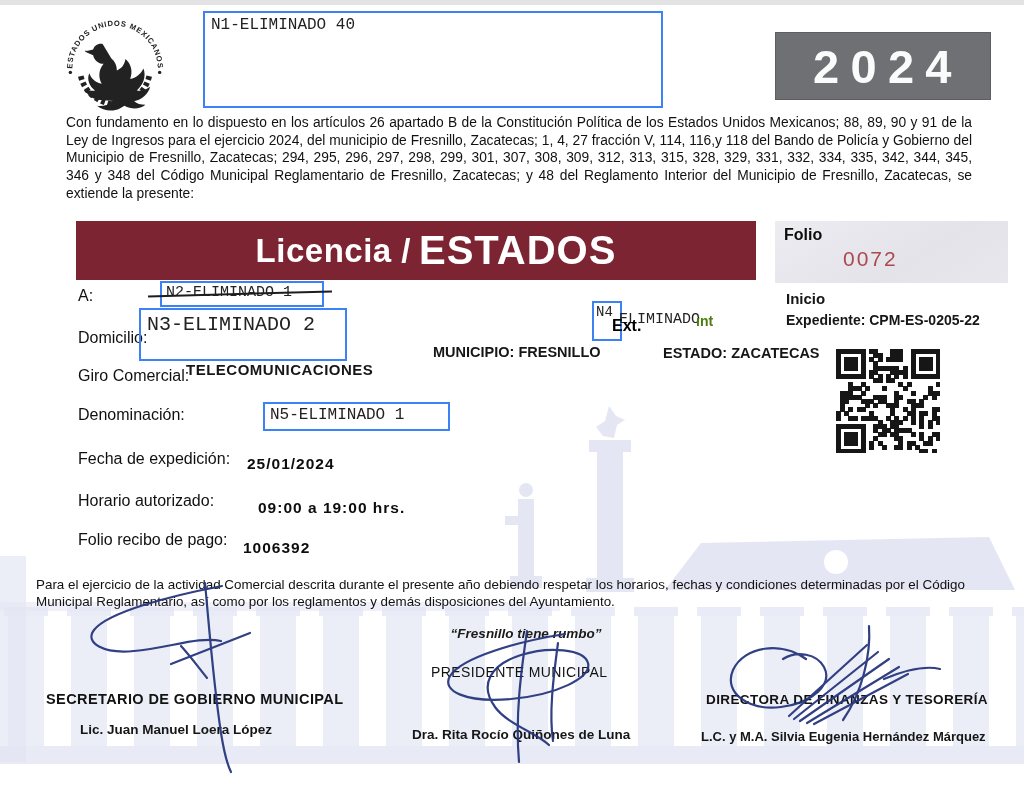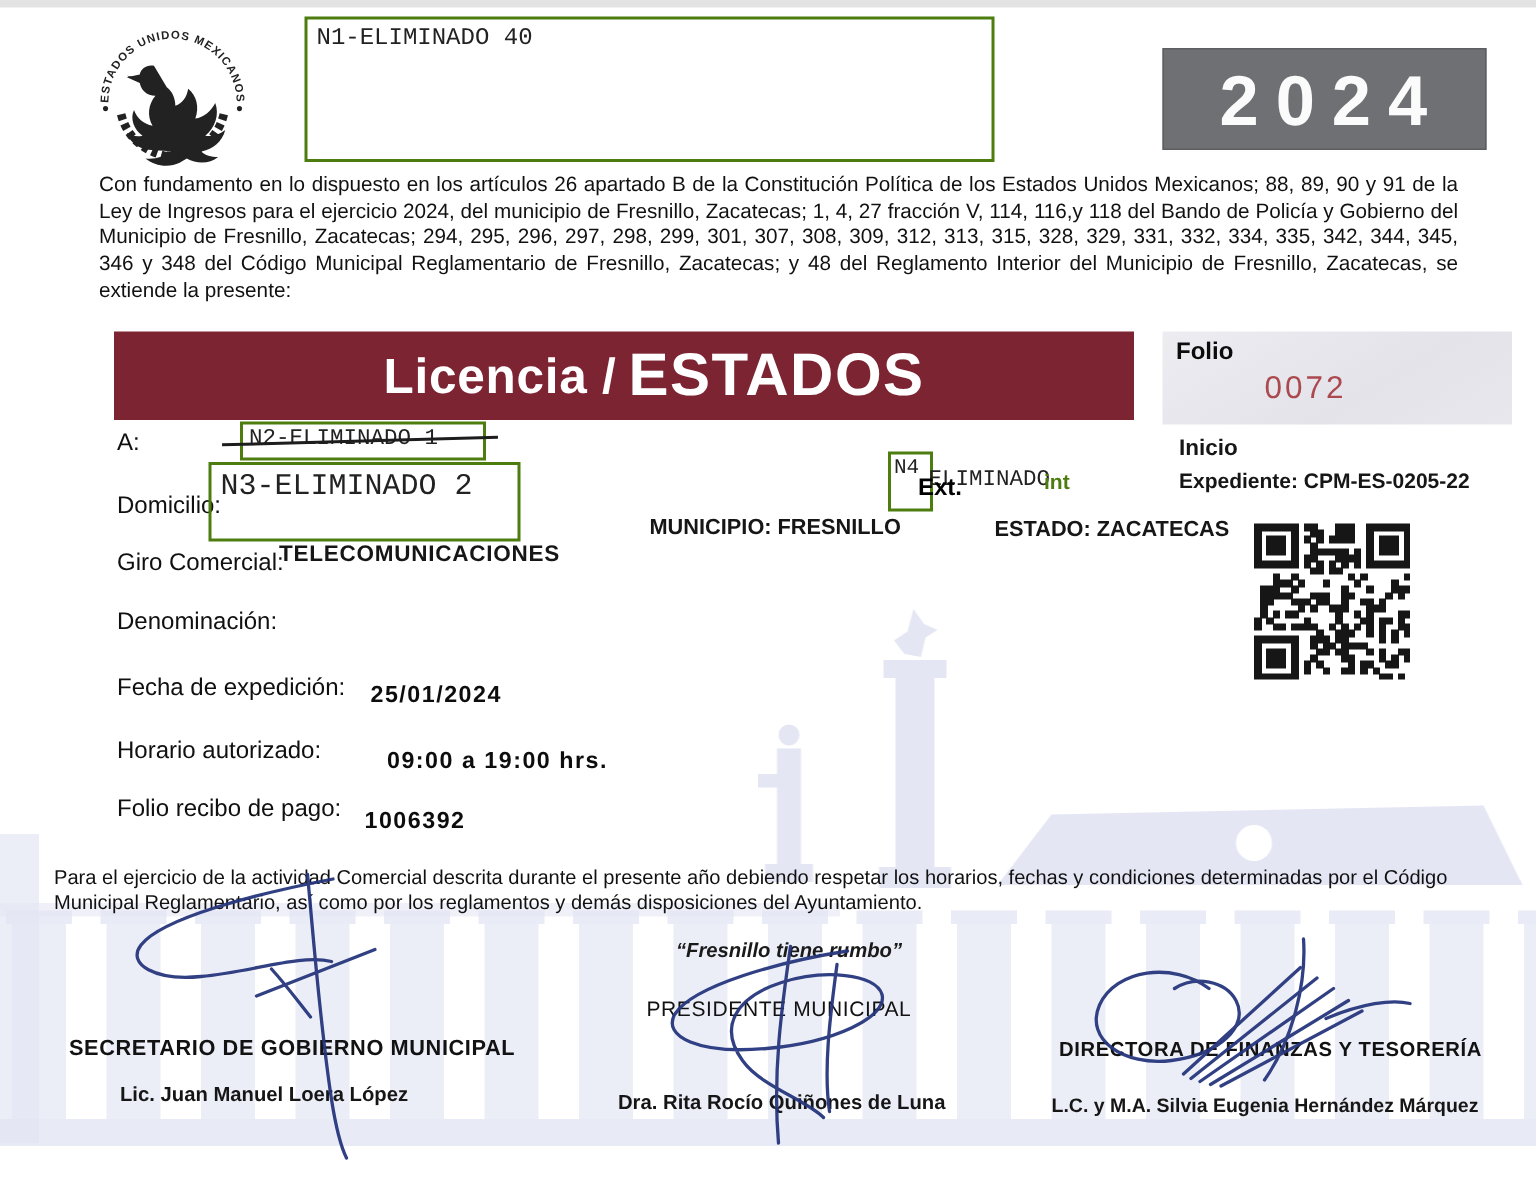--- a/index.html
+++ b/index.html
@@ -2,21 +2,21 @@
 <html><head>
 <meta charset="utf-8">
 <style>
   html,body{margin:0;padding:0;background:#fff;}
   .page{position:relative;width:1024px;height:791px;background:#ffffff;overflow:hidden;
         font-family:"Liberation Sans",sans-serif;color:#161616;}
   .abs{position:absolute;}
   .mono{font-family:"Liberation Mono","DejaVu Sans Mono",monospace;color:#222;}
   .bold{font-weight:bold;}
   .z1{z-index:1;}
-  .redact-box{border:2px solid #4d7c0f;background:transparent;}
+  .redact-box{border:2px solid #3b82f6;background:transparent;}
   .label{font-size:16px;color:#101010;}
   .value-bold{font-weight:bold;font-size:15.5px;letter-spacing:1px;color:#0d0d0d;}
   .scan-top{left:0;top:0;width:1024px;height:5px;background:#d9d9d9;opacity:.75;}
   
   .banner{display:flex;align-items:center;justify-content:center;gap:8px;color:#fff;
           background:var(--banner,#7d2433);}
   .banner-prefix{font-size:33px;font-weight:600;letter-spacing:.5px;margin-left:40px;}
   .banner-main{font-size:40px;font-weight:800;letter-spacing:1px;}
   .folio-box{background:linear-gradient(150deg,#edecf1 0%,#e4e3ea 60%,#e9e7ee 100%);}
   .folio-label{font-size:16px;font-weight:bold;color:#0c0c0c;}
@@ -436,20 +436,23 @@
       <rect x="12.48" y="99.84" width="5" height="5" fill="#161616"></rect>
       <rect x="16.64" y="99.84" width="5" height="5" fill="#161616"></rect>
       <rect x="20.80" y="99.84" width="5" height="5" fill="#161616"></rect>
       <rect x="24.96" y="99.84" width="5" height="5" fill="#161616"></rect>
       <rect x="83.20" y="99.84" width="5" height="5" fill="#161616"></rect>
       <rect x="87.36" y="99.84" width="5" height="5" fill="#161616"></rect>
       <rect x="95.68" y="99.84" width="5" height="5" fill="#161616"></rect>
     </svg>
 
   <span class="abs z1 label" style="left:78px;top:406px">Denominación:</span>
+  <div class="abs z1 redact-box" style="left:263px;top:402px;width:183px;height:25px">
+    <span class="mono" style="display:block;padding:2px 5px;font-size:16px">N5-ELIMINADO 1</span>
+  </div>
 
   <span class="abs z1 label" style="left:78px;top:450px">Fecha de expedición:</span>
   <span class="abs z1 value-bold" style="left:247px;top:455px">25/01/2024</span>
 
   <span class="abs z1 label" style="left:78px;top:492px">Horario autorizado:</span>
   <span class="abs z1 value-bold" style="left:258px;top:499px">09:00 a 19:00 hrs.</span>
 
   <span class="abs z1 label" style="left:78px;top:531px">Folio recibo de pago:</span>
   <span class="abs z1 value-bold" style="left:243px;top:539px">1006392</span>
 

